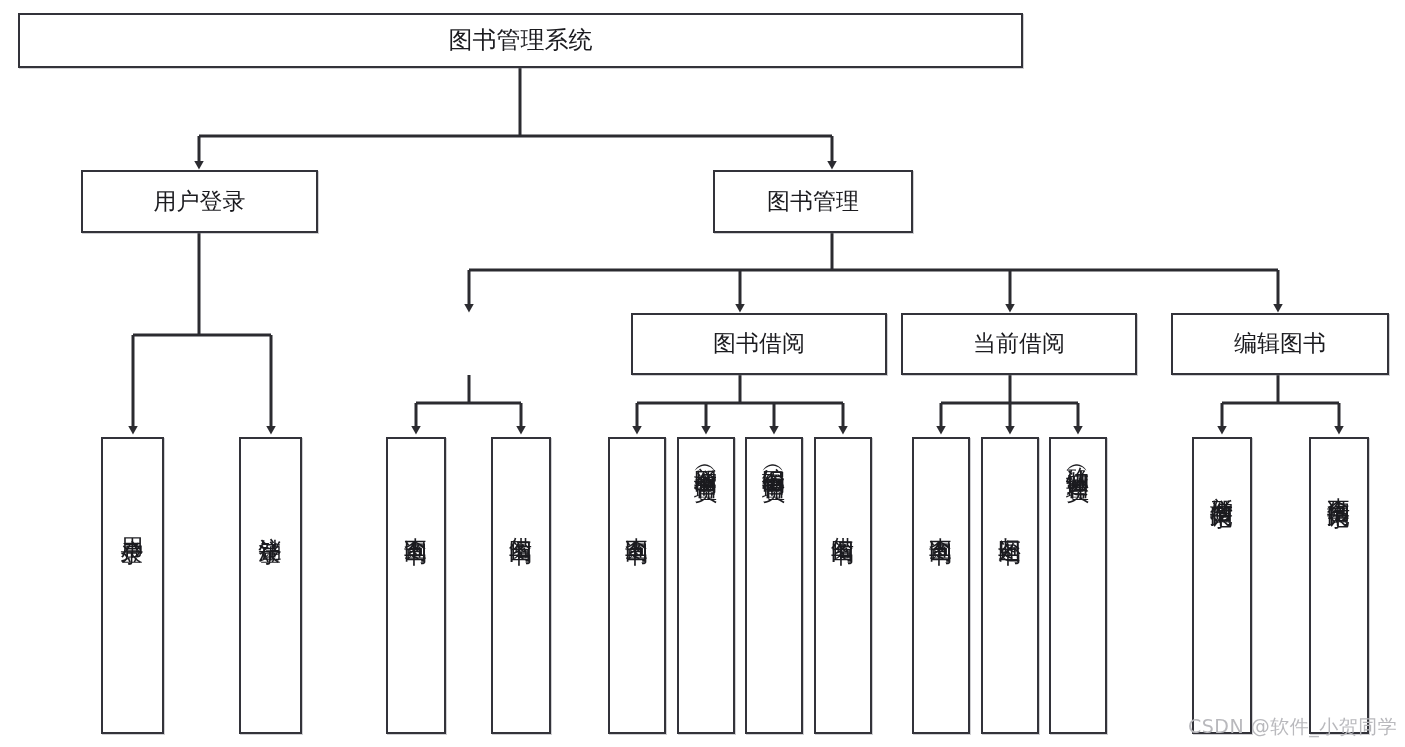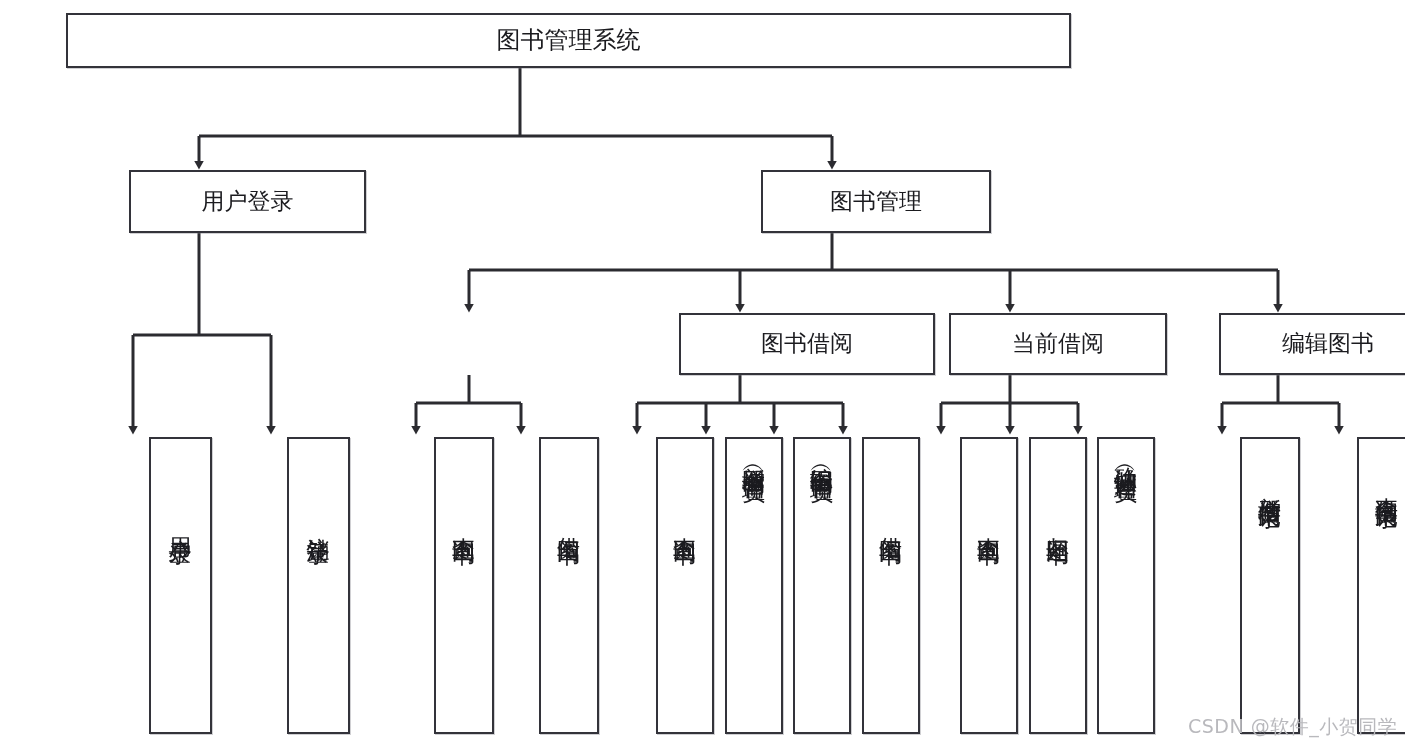--- a/index.html
+++ b/index.html
@@ -29,21 +29,20 @@
   .node {
     position: absolute;
     box-sizing: border-box;
     border: 2px solid #33333a;
     background: #ffffff;
     display: flex;
     align-items: center;
     justify-content: center;
     color: #1b1b1f;
     box-shadow: 1px 1px 0 rgba(120,120,128,0.35);
-    margin-left: 48px;
   }
   .node .label {
     display: block;
     text-align: center;
     line-height: 1.18;
     white-space: pre;
   }
   .node.horiz .label {
     font-size: 23px;
   }
@@ -126,28 +125,28 @@
     </g>
   </svg>
 
   <div class="node root horiz" style="left:18px; top:13px; width:1005px; height:55px;">
     <span class="label">图书管理系统</span>
   </div>
 
   <div class="node horiz" style="left:81px; top:170px; width:237px; height:63px;">
     <span class="label">用户登录</span>
   </div>
-  <div class="node horiz" style="left:713px; top:170px; width:230px; height:63px;">
+  <div class="node horiz" style="left:713px; top:170px; width:200px; height:63px;">
     <span class="label">图书管理</span>
   </div>
 
   <div class="node horiz" style="left:631px; top:313px; width:256px; height:62px;">
     <span class="label">图书借阅</span>
   </div>
-  <div class="node horiz" style="left:901px; top:313px; width:218px; height:62px;">
+  <div class="node horiz" style="left:901px; top:313px; width:236px; height:62px;">
     <span class="label">当前借阅</span>
   </div>
   <div class="node horiz" style="left:1171px; top:313px; width:218px; height:62px;">
     <span class="label">编辑图书</span>
   </div>
 
   <div class="node vert" style="left:101px; top:437px; width:63px; height:297px; padding-top:80px;">
     <span class="label">用户登录</span>
   </div>
   <div class="node vert" style="left:239px; top:437px; width:63px; height:297px; padding-top:80px;">

